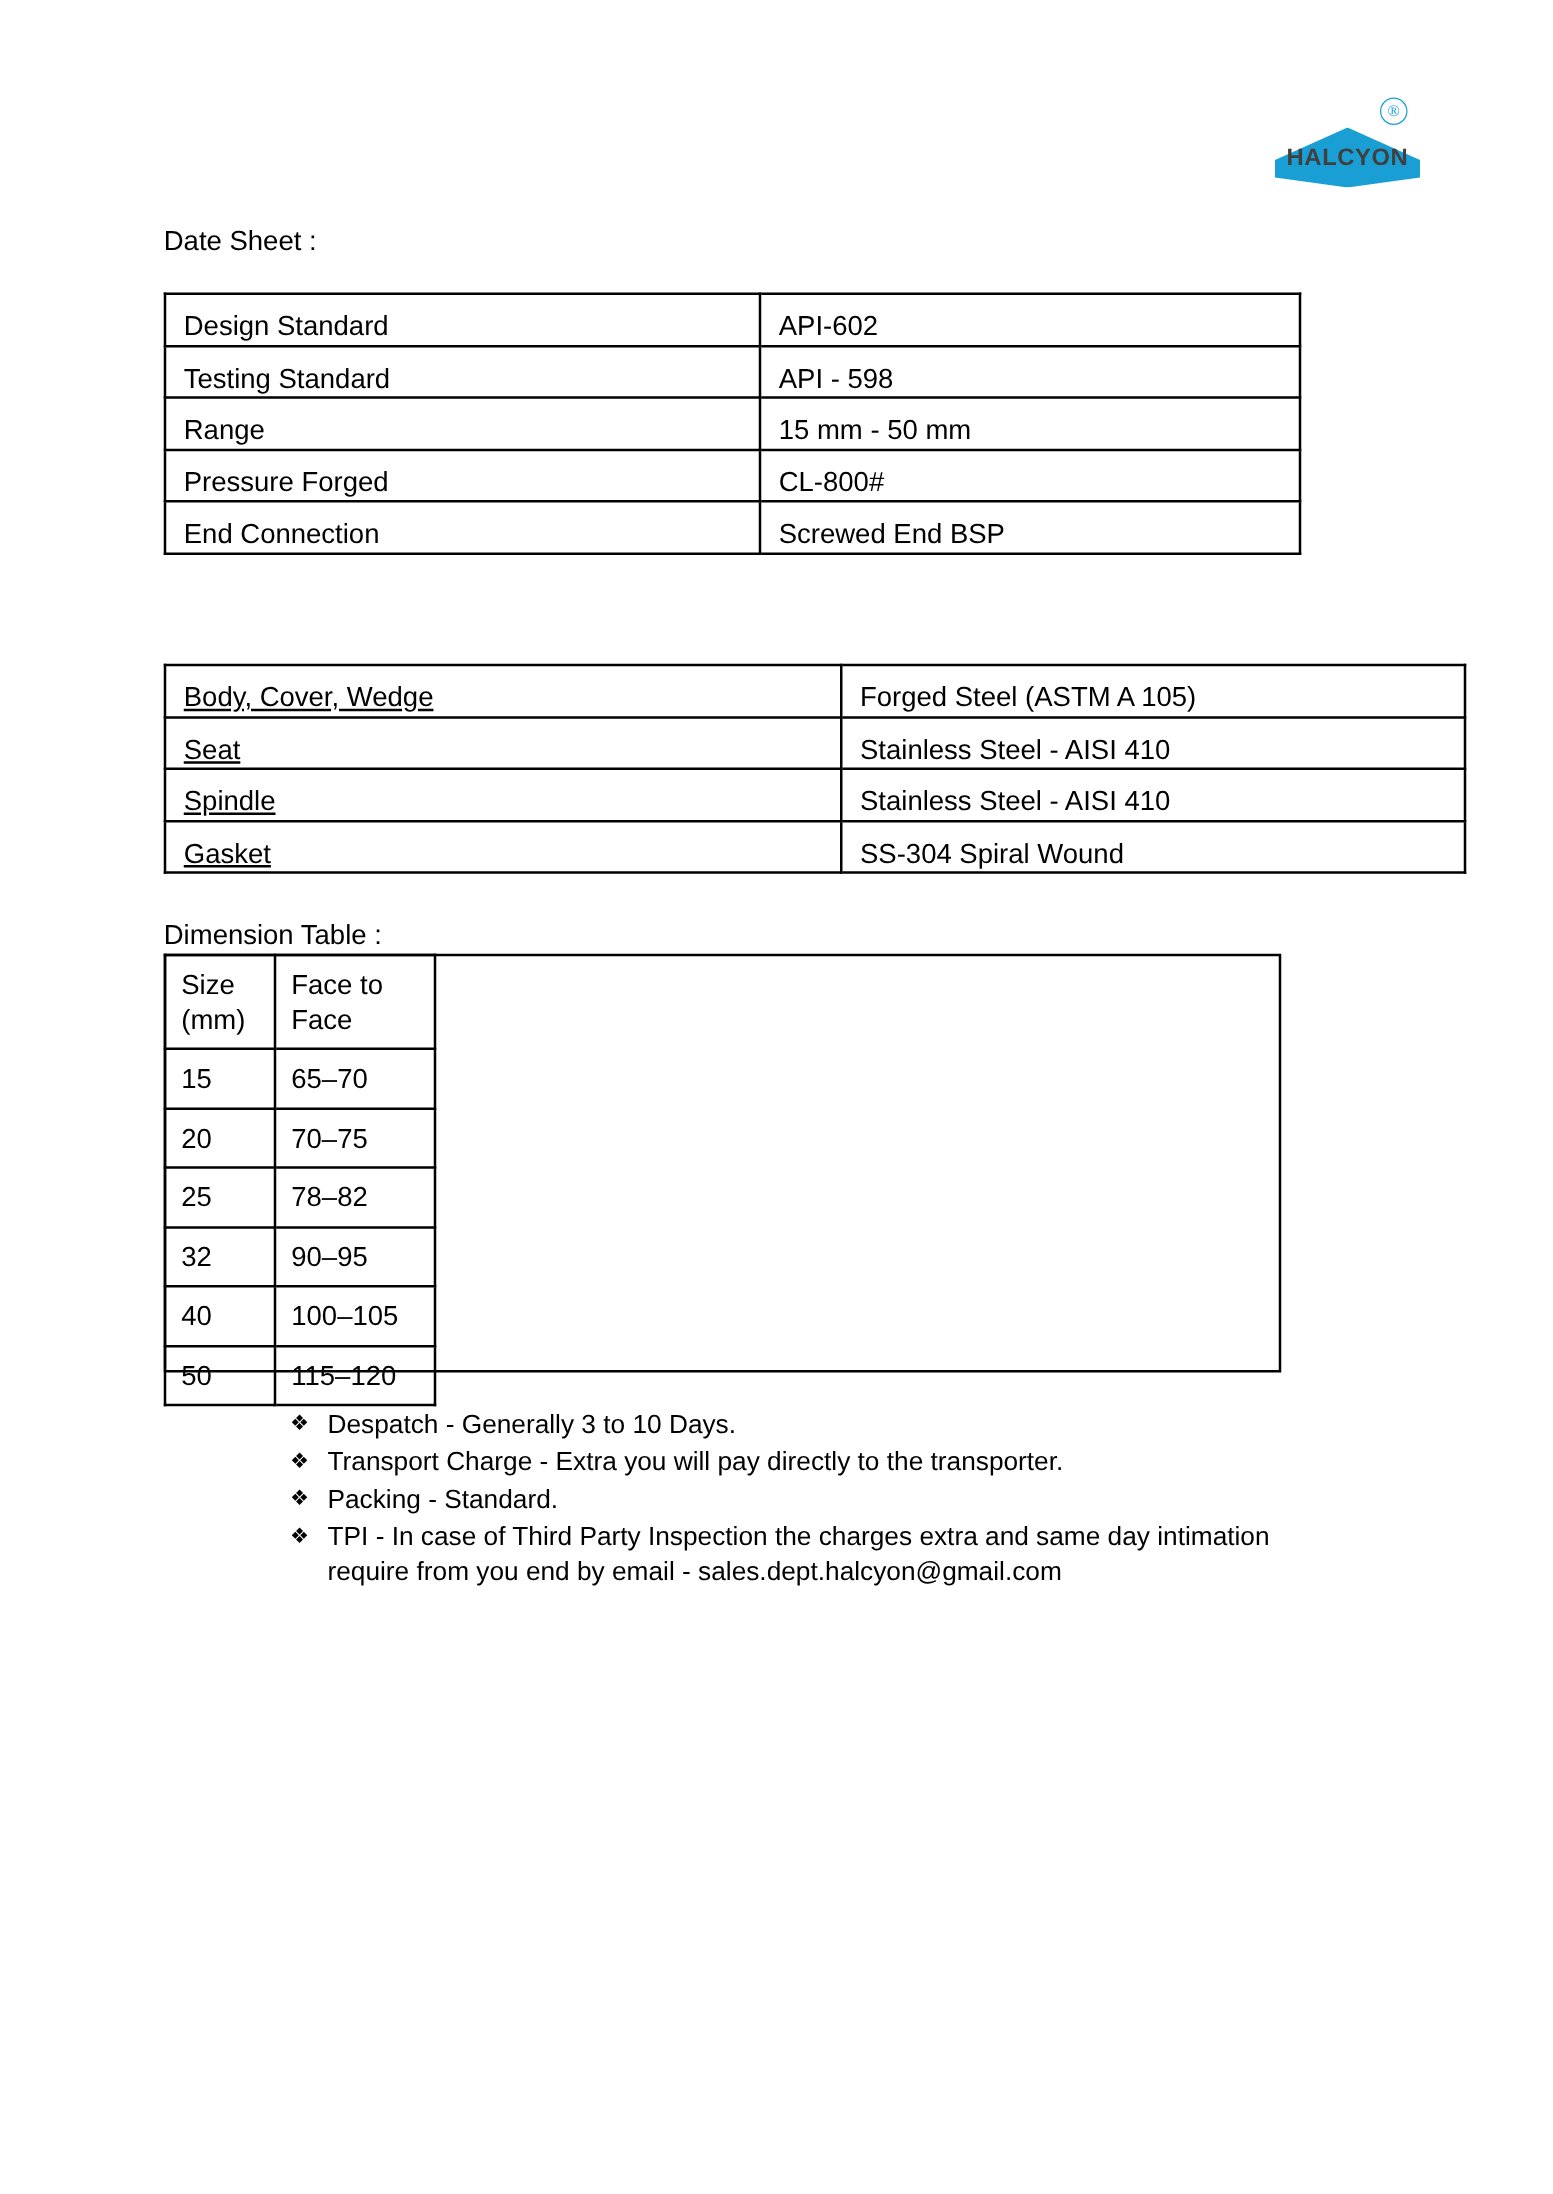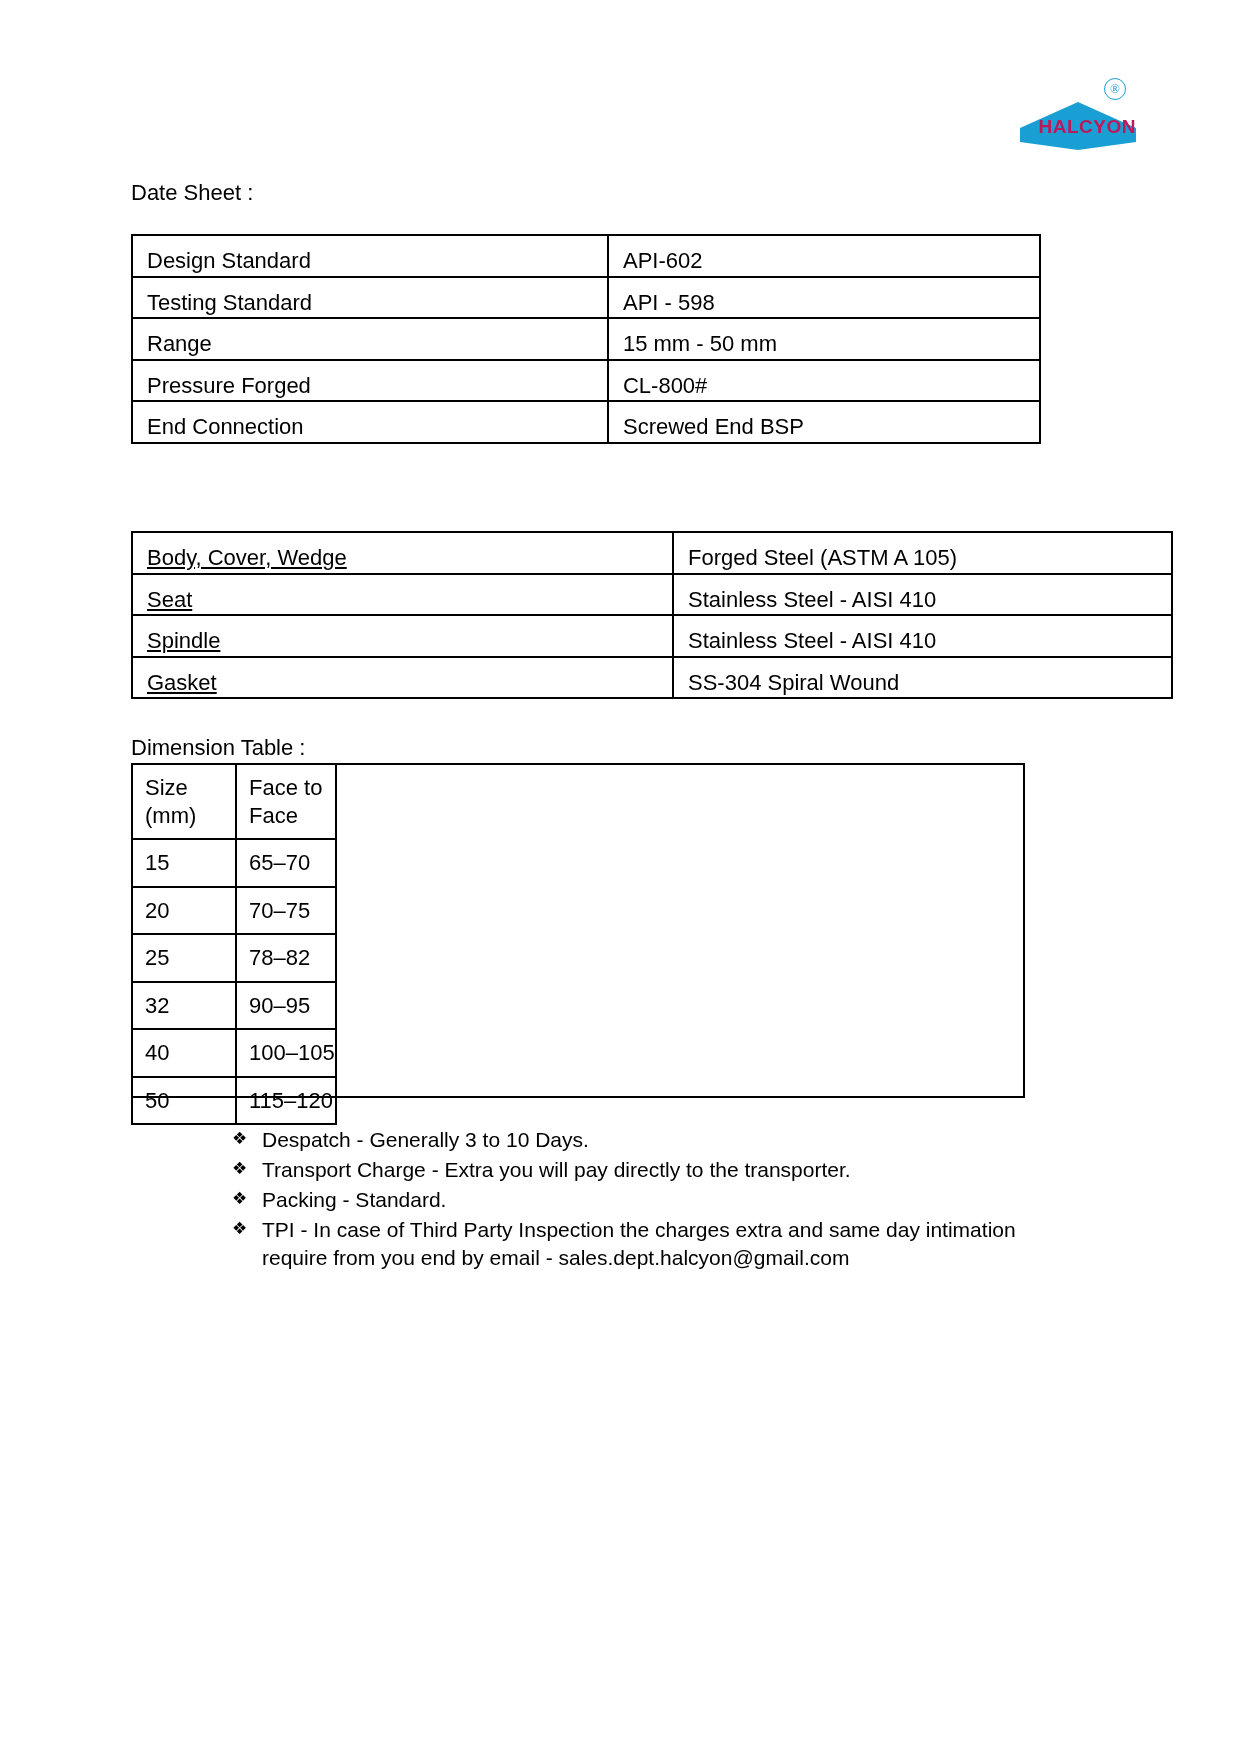--- a/index.html
+++ b/index.html
@@ -36,22 +36,22 @@
   .logo-hex {
     position: absolute;
     top: 24px; left: 0px;
     width: 116px; height: 48px;
   }
   .logo-hex svg { display: block; }
   .logo-text {
     position: absolute;
     top: 38px; left: 0px;
     width: 116px;
-    text-align: right;
-    color: #be185d;
+    text-align: center;
+    color: #404040;
     font-size: 19px;
     font-weight: bold;
     letter-spacing: 0.5px;
     font-family: "Liberation Sans", sans-serif;
   }
 
   
   .heading-datesheet {
     position: absolute;
     top: 180px; left: 131px;
@@ -100,22 +100,22 @@
     border-collapse: collapse;
     table-layout: fixed;
   }
   #dimension-table td {
     border: 2px solid #000000;
     font-size: 22px;
     padding: 9px 0 9px 12px;
     vertical-align: top;
     line-height: 1.25;
   }
-  #dimension-table td.c-size { width: 104px; border-radius: 13px; }
-  #dimension-table td.c-f2f  { width: 100px; }
+  #dimension-table td.c-size { width: 88px; border-radius: 13px; }
+  #dimension-table td.c-f2f  { width: 128px; }
   #dimension-table tr.head td { height: 70px; }
   #dimension-table tr.body td { height: 45px; vertical-align: middle; }
 
   
   .notes {
     position: absolute;
     top: 1126px; left: 232px;
     width: 800px;
   }
   .note-row {

